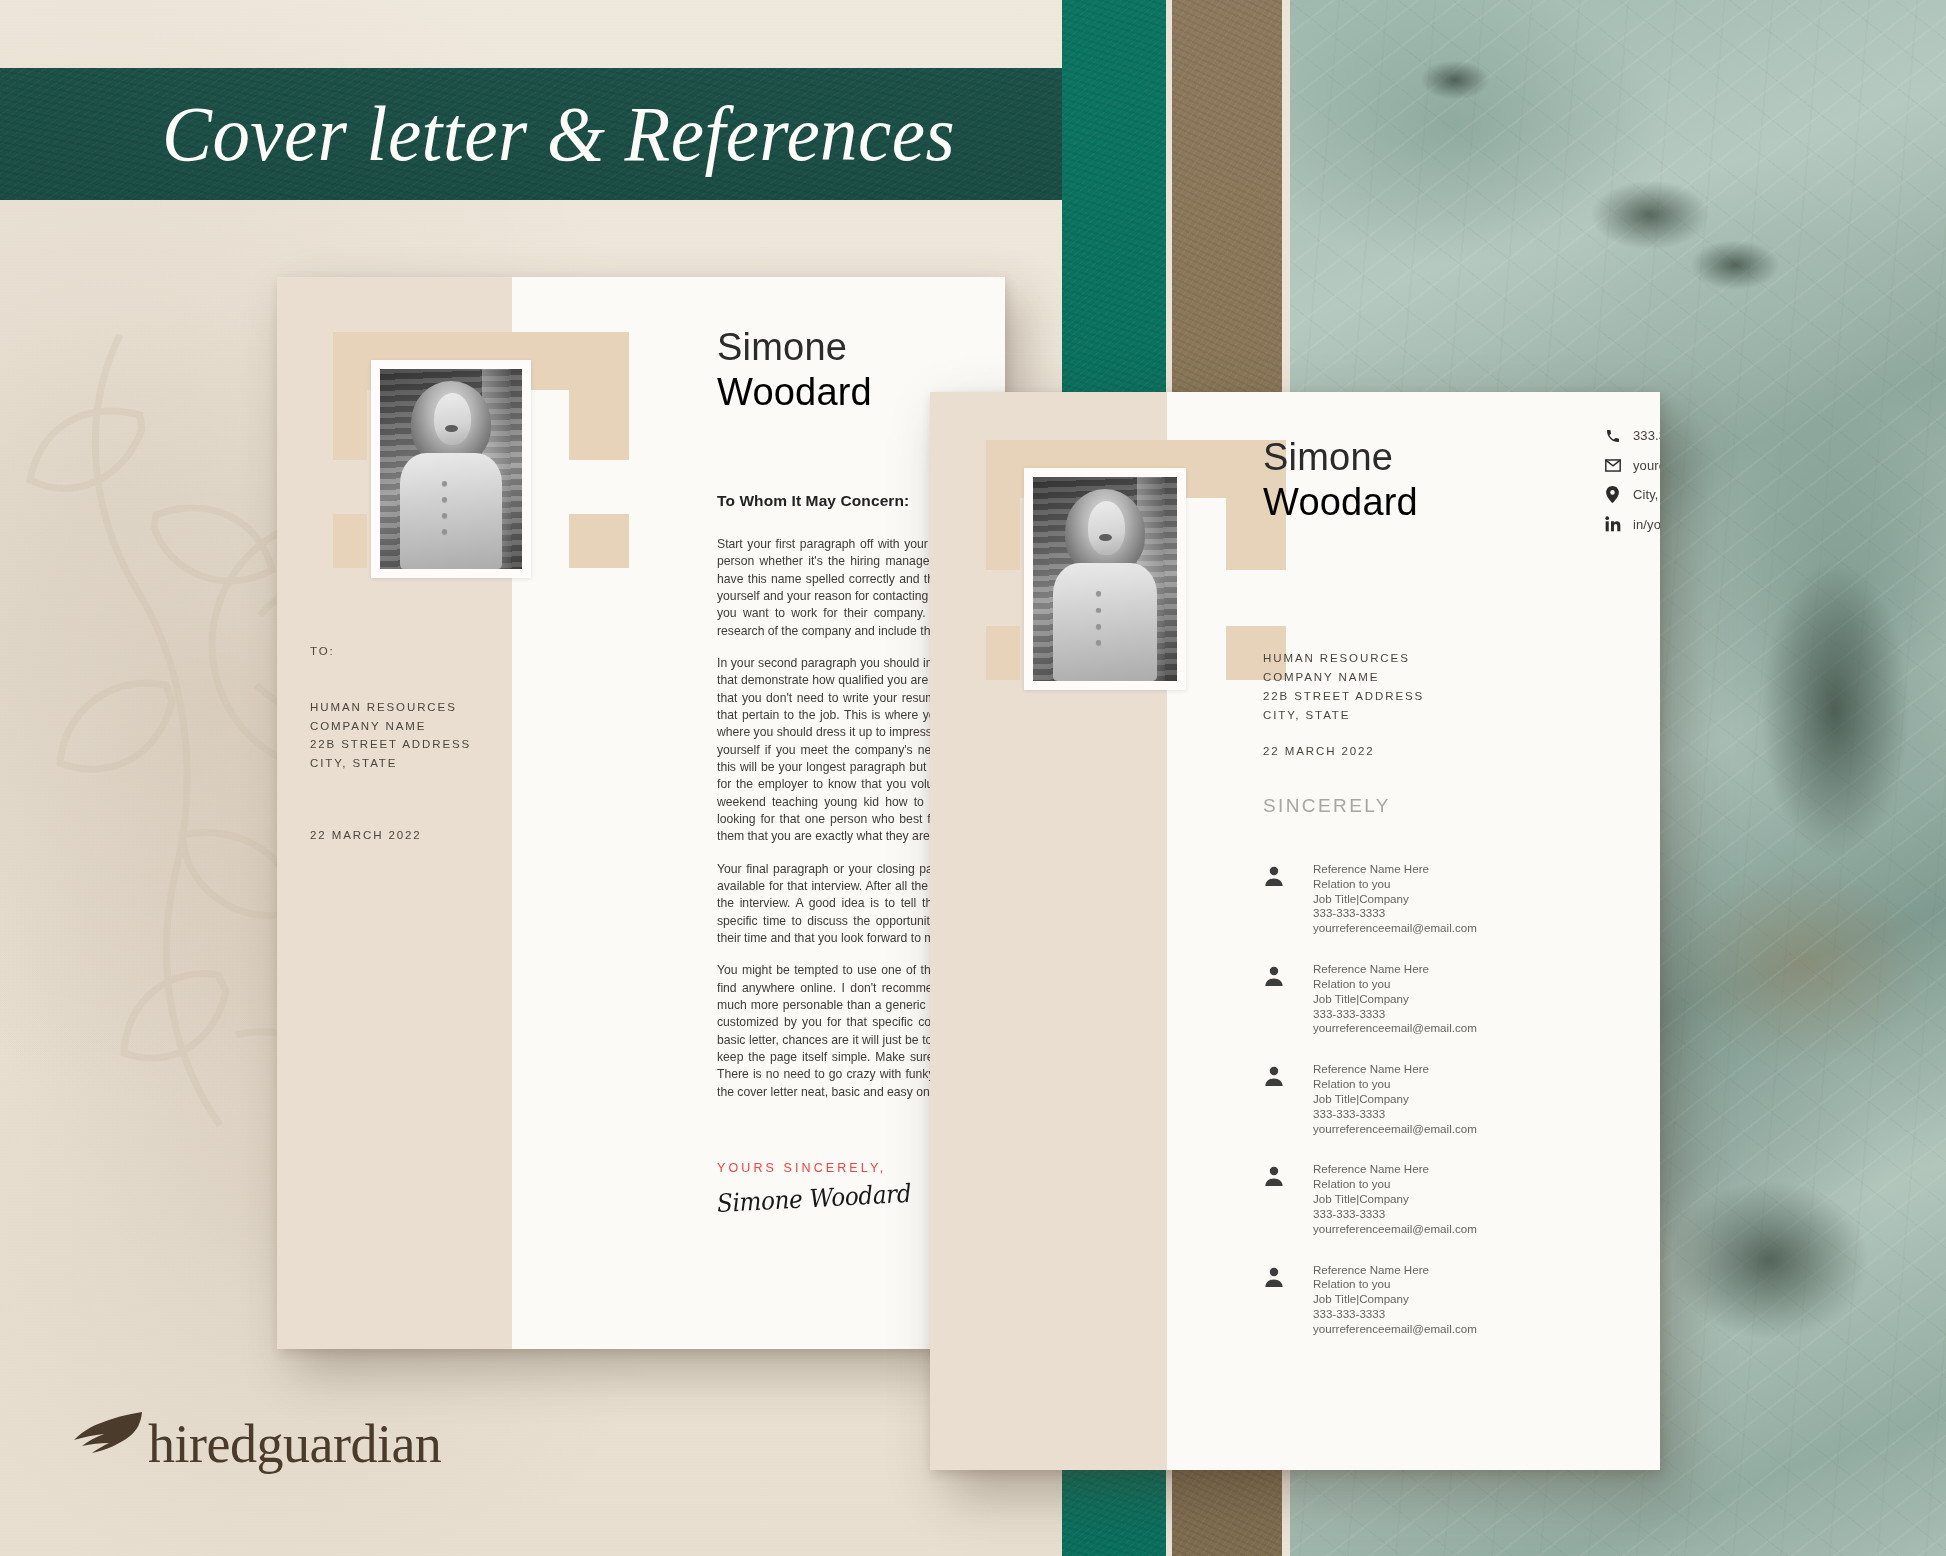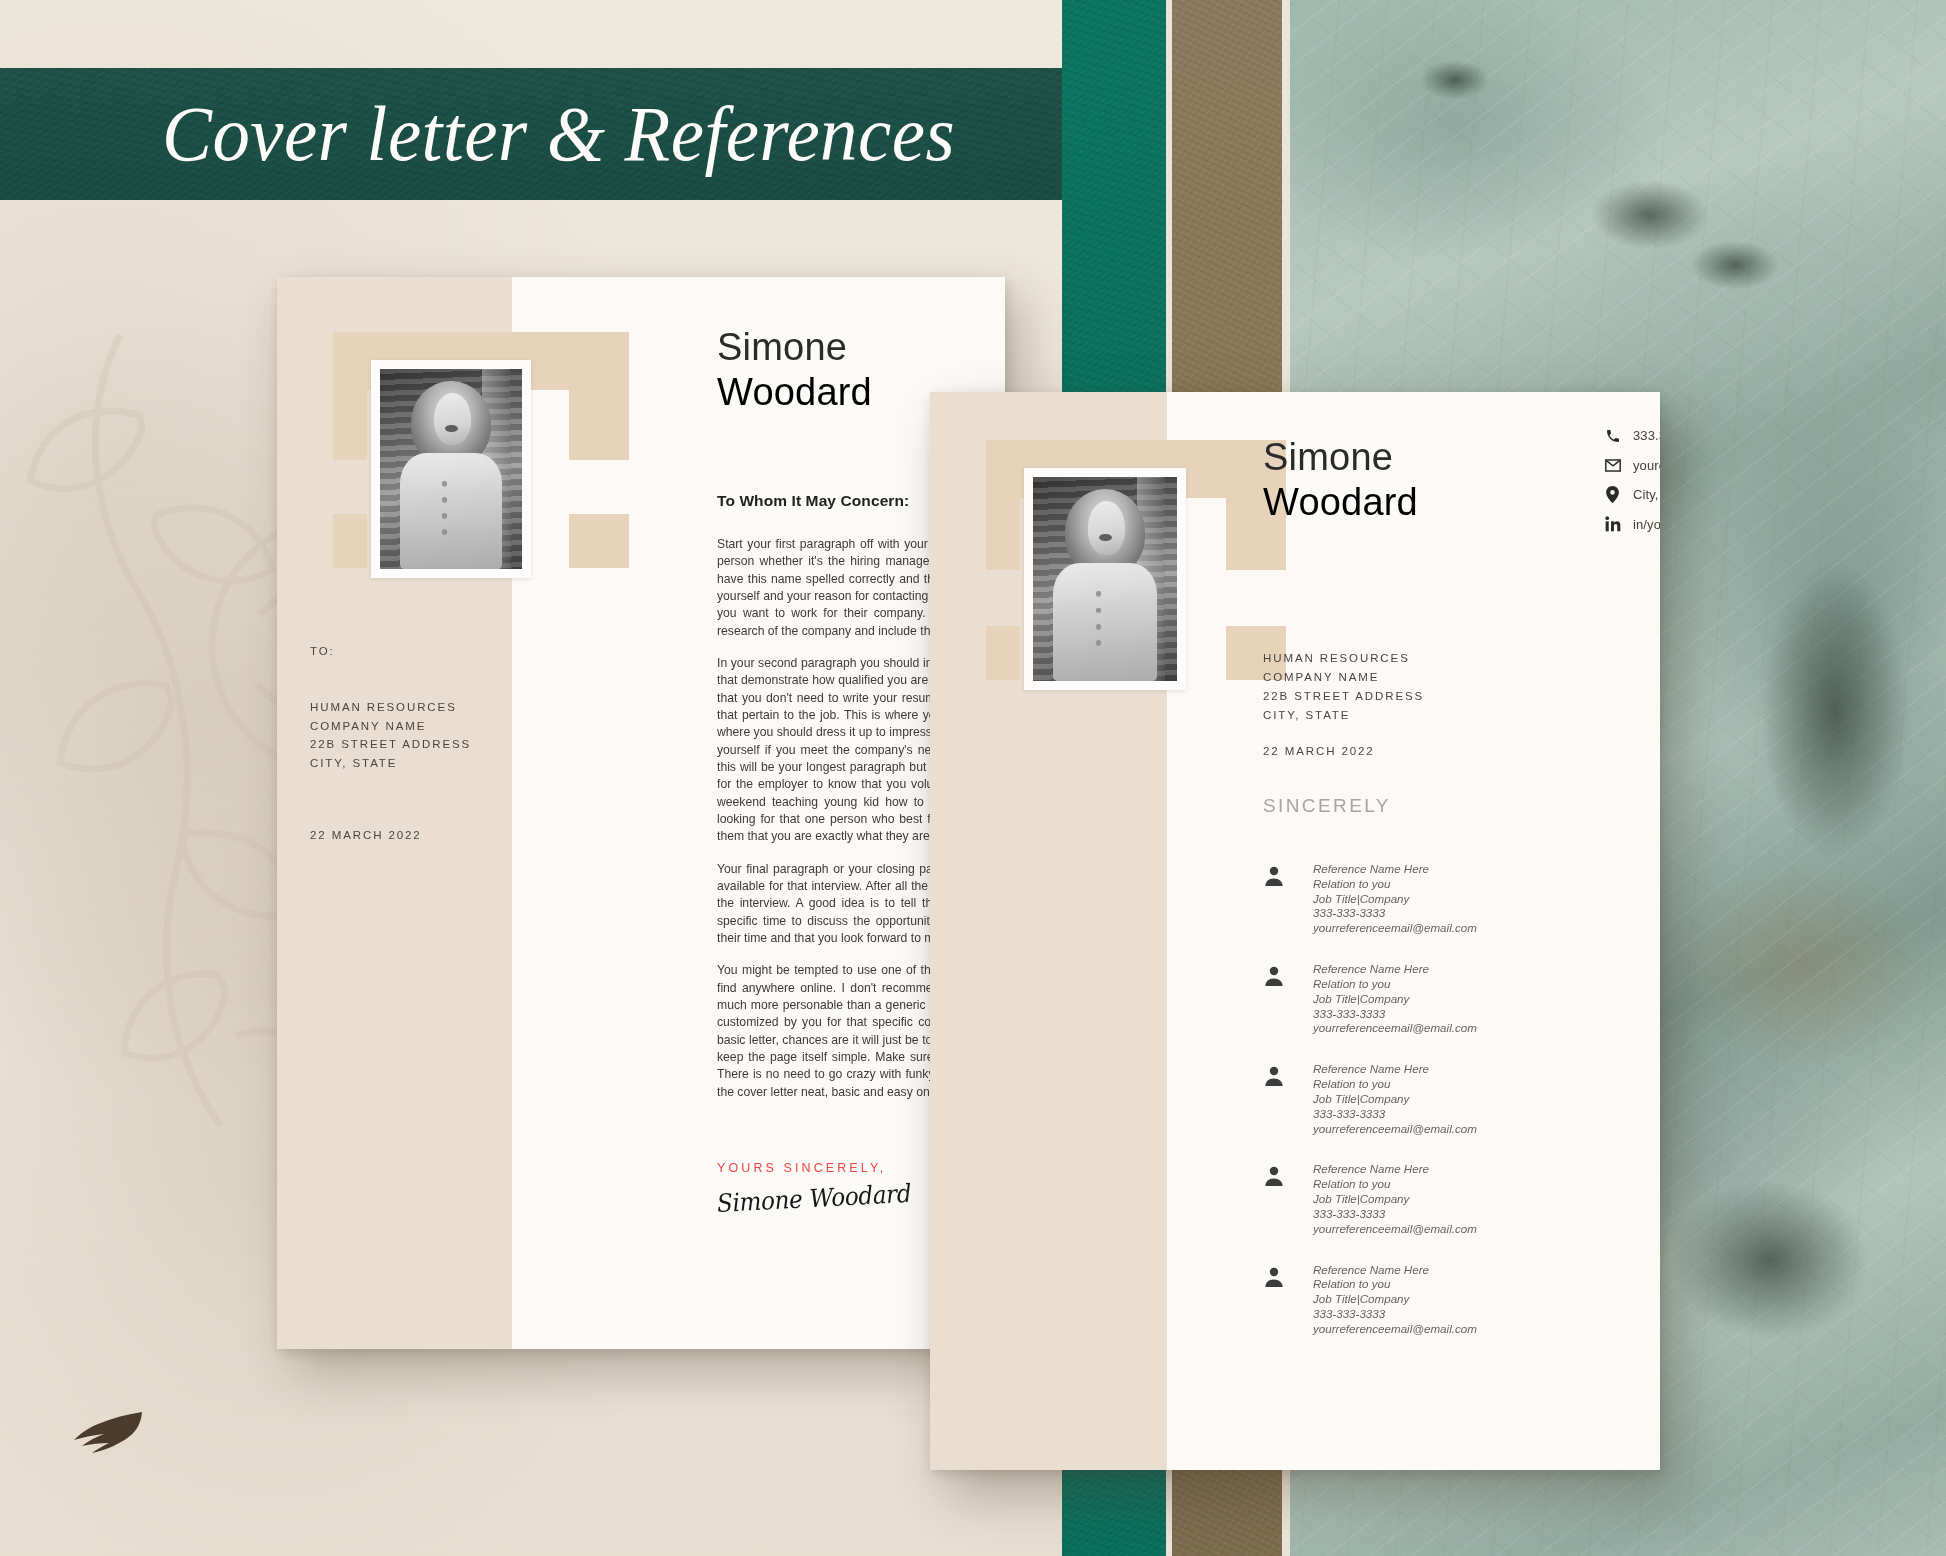--- a/index.html
+++ b/index.html
@@ -181,21 +181,21 @@
   .d2-name { position: absolute; left: 96px; top: 45px; }
   .d2-contacts { position: absolute; left: 437px; top: 35px; }
 
   .d2-to { position: absolute; left: 96px; top: 257px; width: 230px; }
   .d2-to-line { font-size: 11.5px; letter-spacing: 1.9px; color: #4a463f; line-height: 1.65; }
   .d2-date { font-size: 11.5px; letter-spacing: 1.9px; color: #4a463f; margin-top: 20px; }
 
   .ref-heading { position: absolute; left: 96px; top: 403px;
     font-size: 19px; letter-spacing: 2.4px; color: #a9a6a1; }
 
-  .ref-list { position: absolute; left: 96px; top: 470px; width: 420px; font-style: italic; }
+  .ref-list { position: absolute; left: 96px; top: 470px; width: 420px; }
   .ref-item { display: flex; margin-bottom: 26px; }
   .ref-avatar { flex: 0 0 26px; margin-right: 24px; padding-top: 3px; color: #3c3c3c; }
   .ref-lines { }
   .ref-line { font-size: 11.6px; color: #666360; line-height: 1.28; }
 
   
   .logo { position: absolute; left: 72px; top: 1408px; display: flex; align-items: flex-end; }
   .logo-mark { width: 74px; height: 62px; margin-right: 2px; color: #4a3b2a; }
   .logo-text { font-family: "Liberation Serif", serif; font-size: 54px; color: #4a3b2a;
                letter-spacing: -.5px; line-height: .92; }
@@ -443,13 +443,14 @@
     </div>
   </div>
 </div>
 
 <div class="logo">
   <span class="logo-mark">
     <svg viewBox="0 0 74 62" fill="currentColor">
       <path d="M70 4C56 6 40 10 26 16 16 20 8 26 2 32c10-3 20-5 30-6-8 3-16 7-22 12 9-2 18-3 27-3-6 3-12 6-17 10 14-3 28-9 38-17 7-6 11-13 12-24z"></path>
     </svg>
   </span>
+  <span class="logo-text">hiredguardian</span>
 </div>
 
 </body></html>

